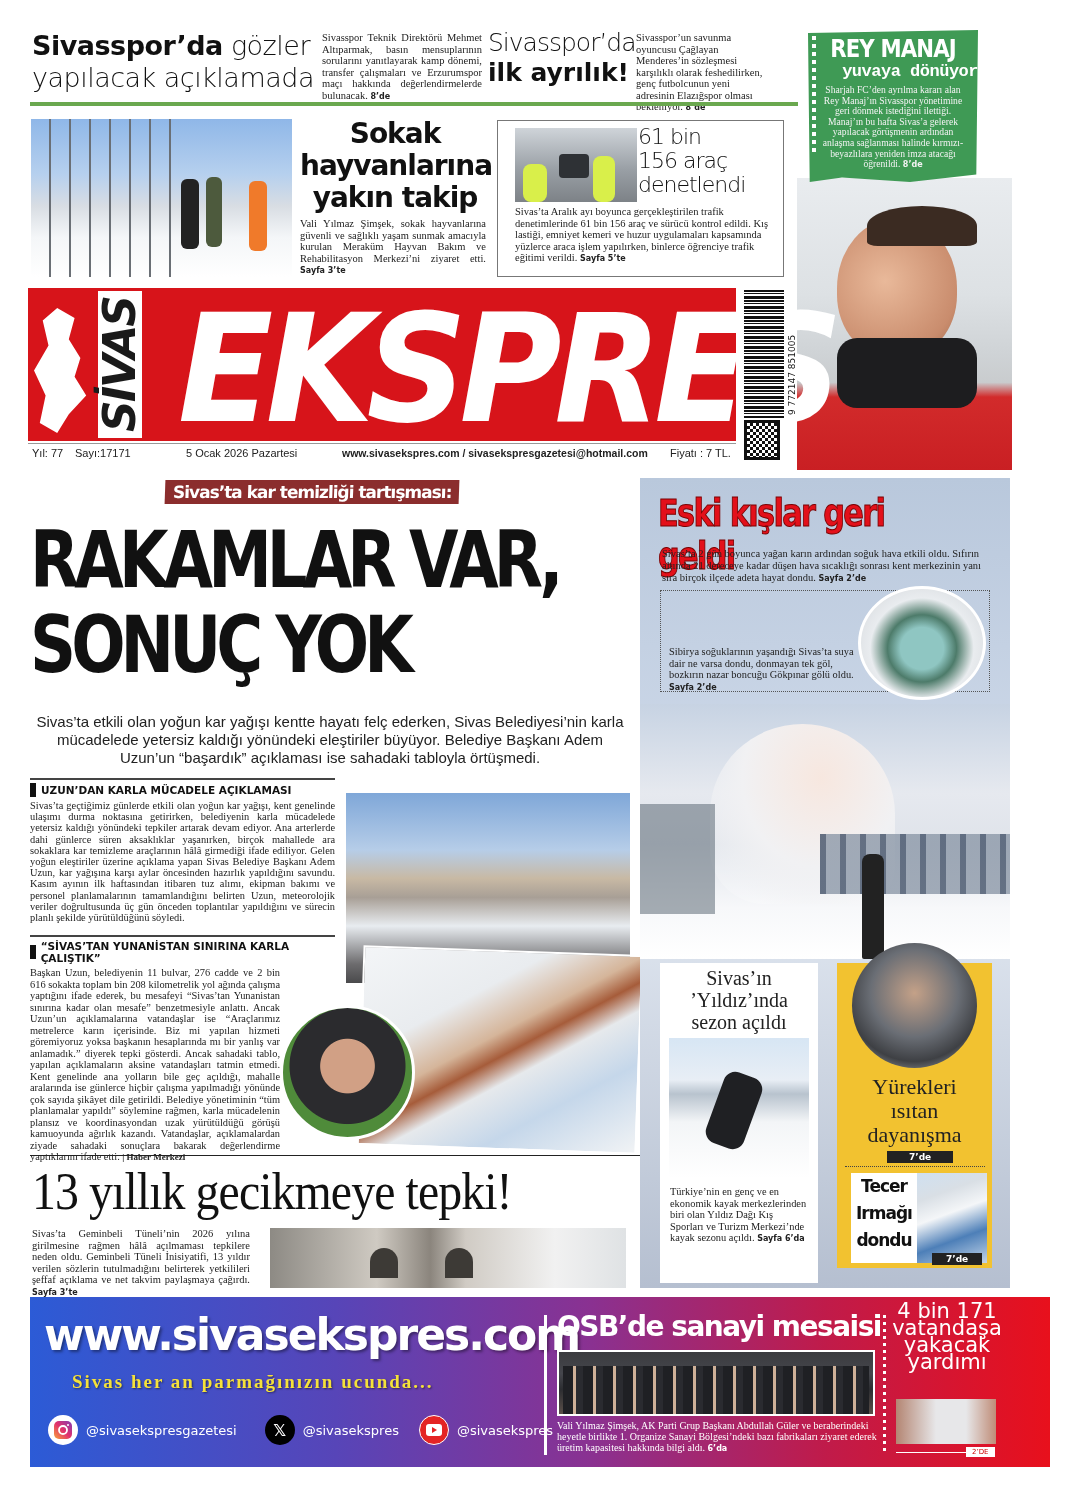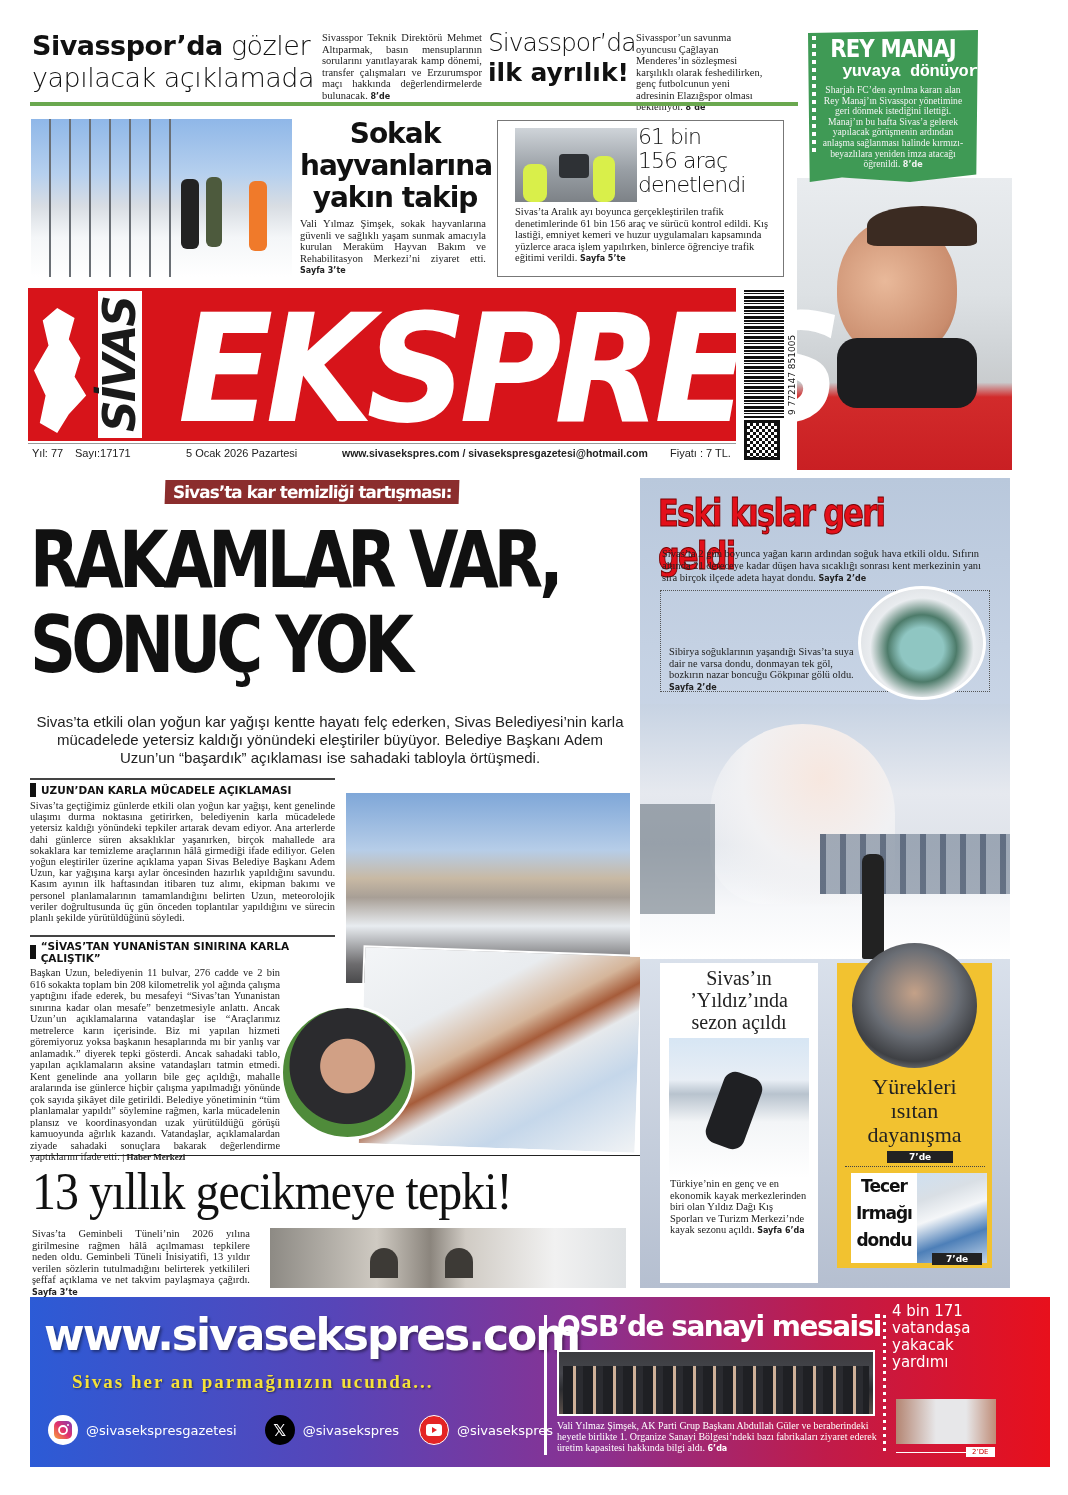--- a/index.html
+++ b/index.html
@@ -170,21 +170,21 @@
 
   <div class="abs" style="left:20px;top:485px;width:158px;height:320px;background:#fff">
     <div class="serif" style="text-align:center;font-size:20px;line-height:22px;margin-top:4px;color:#222">
       <div>Sivas’ın</div>
       <div>’Yıldız’ında</div>
       <div>sezon açıldı</div>
     </div>
     <div class="photo" style="margin:5px 9px 0;height:140px;background:linear-gradient(180deg,#d7e6f4 0%,#e8eef5 30%,#b8c3ce 40%,#f3f5f7 60%,#fff 100%);position:relative">
       <div class="abs" style="left:45px;top:35px;width:40px;height:75px;background:#1f2023;border-radius:12px;transform:rotate(20deg)"></div>
     </div>
-    <div class="body-text" style="margin:0 10px 0;font-size:10.4px;line-height:11.6px;text-align:left">
+    <div class="body-text" style="margin:8px 10px 0;font-size:10.4px;line-height:11.6px;text-align:left">
       <span>Türkiye’nin en genç ve en ekonomik kayak merkezlerinden biri olan Yıldız Dağı Kış Sporları ve Turizm Merkezi’nde kayak sezonu açıldı.</span> <span class="ref">Sayfa 6’da</span>
     </div>
   </div>
 
   <div class="abs" style="left:197px;top:485px;width:155px;height:305px;background:#f2c230">
     <div class="abs photo" style="left:15px;top:-20px;width:125px;height:125px;border-radius:50%;background:radial-gradient(circle at 50% 40%,#c4a188,#6a6e75 45%,#3e4044 70%,#c9cfd5)"></div>
     <div class="abs serif" style="left:0;top:112px;width:155px;text-align:center;font-size:22px;line-height:24px;color:#222">
       <div>Yürekleri</div>
       <div>ısıtan</div>
       <div>dayanışma</div>
@@ -234,21 +234,21 @@
 
   <div class="abs" style="left:527px;top:14px;font-family:'DejaVu Sans',sans-serif;font-weight:bold;font-size:28px;line-height:32px;color:#fff;letter-spacing:-1.5px">OSB’de sanayi mesaisi</div>
   <div class="abs photo" style="left:527px;top:53px;width:318px;height:66px;border:2px solid #fff;background:linear-gradient(180deg,#3b3b3f 0%,#45464c 35%,#2c2d31 60%,#5a4f49 100%)">
     <div style="position:absolute;left:4px;top:14px;width:306px;height:48px;background:repeating-linear-gradient(90deg,#1f2024 0 10px,#cfb199 10px 13px,#2a2b30 13px 20px)"></div>
   </div>
   <div class="abs" style="left:527px;top:123px;width:320px;font-family:'Liberation Serif',serif;font-size:10px;line-height:11px;color:#fff">
     <span>Vali Yılmaz Şimşek, AK Parti Grup Başkanı Abdullah Güler ve beraberindeki heyetle birlikte 1. Organize Sanayi Bölgesi’ndeki bazı fabrikaları ziyaret ederek üretim kapasitesi hakkında bilgi aldı.</span> <span class="ref" style="color:#fff">6’da</span>
   </div>
   <div class="abs" style="left:853px;top:18px;width:3px;height:140px;background:repeating-linear-gradient(#fff 0 3px,transparent 3px 7px)"></div>
 
-  <div class="abs" style="left:862px;top:6px;width:110px;font-family:'DejaVu Sans',sans-serif;font-size:15px;line-height:17px;color:#fff">
+  <div class="abs" style="left:862px;top:6px;width:110px;text-align:center;font-family:'DejaVu Sans',sans-serif;font-size:21px;line-height:17px;color:#fff">
     <div>4 bin 171</div>
     <div>vatandaşa</div>
     <div>yakacak</div>
     <div>yardımı</div>
   </div>
   <div class="abs photo" style="left:866px;top:102px;width:100px;height:45px;background:linear-gradient(90deg,#b48572,#e7e7e9 40%,#e7e7e9 70%,#bf8c77)"></div>
   <div class="abs" style="left:866px;top:155px;width:70px;height:1px;background:#fff"></div>
   <div class="abs djs" style="left:936px;top:150px;background:#fff;color:#c00;font-size:7px;padding:1px 6px">2’DE</div>
 </div>
 

